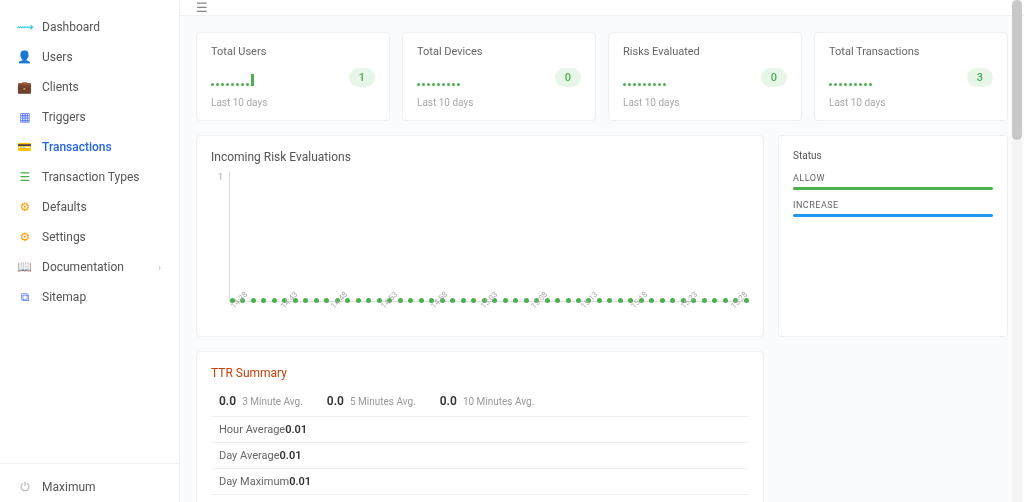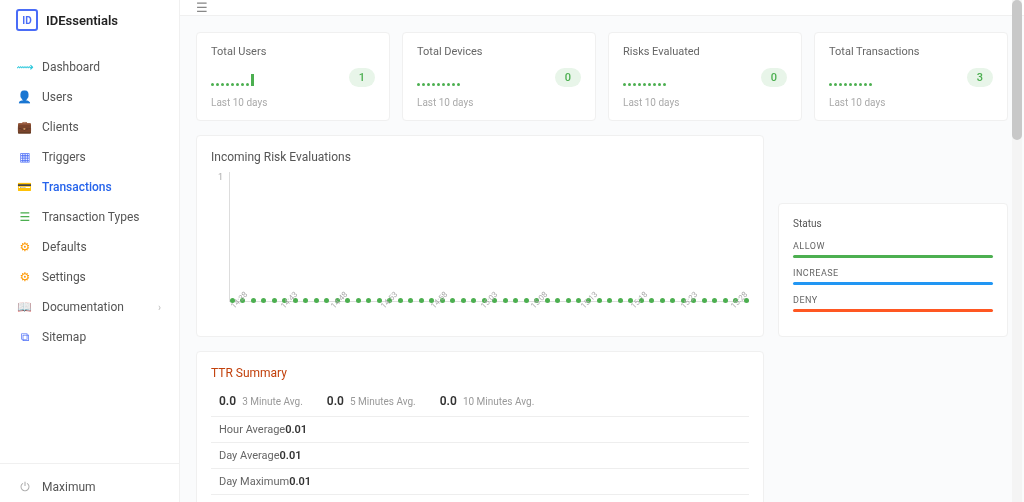--- a/index.html
+++ b/index.html
@@ -21,21 +21,21 @@
 .content { padding: 16px; display: flex; flex-direction: column; gap: 14px; }
 .stats { display: flex; gap: 12px; justify-content: flex-end; }
 .stat-card { flex: 1; background: #fff; border: 1px solid #f0f0f0; border-radius: 4px; padding: 12px 14px; position: relative; }
 .stat-title { font-size: 11px; color: #666; margin-bottom: 10px; }
 .stat-body { display: flex; align-items: center; justify-content: space-between; margin-bottom: 10px; }
 .spark { display: flex; align-items: flex-end; gap: 2px; height: 16px; }
 .spark-dot { width: 3px; height: 3px; background: #4caf50; border-radius: 50%; }
 .spark-bar { width: 3px; height: 12px; background: #4caf50; }
 .badge { background: #e8f5e9; color: #4caf50; border-radius: 12px; padding: 3px 10px; font-size: 11px; font-weight: 500; min-width: 24px; text-align: center; }
 .stat-foot { font-size: 10px; color: #aaa; }
-.row2 { display: flex; gap: 14px; align-items: flex-end; }
+.row2 { display: flex; gap: 14px; }
 .chart-card { flex: 1; background: #fff; border: 1px solid #f0f0f0; border-radius: 4px; padding: 14px; }
 .chart-title { font-size: 12px; color: #555; margin-bottom: 8px; }
 .chart-area { position: relative; height: 150px; padding-left: 18px; }
 .y-axis { position: absolute; left: 0; top: 0; bottom: 20px; width: 14px; font-size: 9px; color: #aaa; }
 .y-tick-top { position: absolute; top: 0; right: 2px; }
 .chart-plot { position: absolute; left: 18px; right: 0; top: 0; bottom: 20px; border-left: 1px solid #ddd; border-bottom: 1px solid #ddd; }
 .x-axis { position: absolute; left: 18px; right: 0; bottom: 0; height: 18px; }
 .x-ticks { display: flex; justify-content: space-between; font-size: 8px; color: #aaa; }
 .x-tick { transform: rotate(-45deg); transform-origin: top left; white-space: nowrap; }
 .data-line { position: absolute; left: 0; right: 0; bottom: 0; height: 2px; display: flex; justify-content: space-between; align-items: center; }
@@ -60,24 +60,20 @@
 .ttr-row-val { font-weight: 600; color: #333; }
 .scrollbar { position: absolute; right: 2px; top: 0; width: 10px; height: 502px; background: #f4f4f4; }
 .scrollthumb { position: absolute; top: 0; width: 10px; height: 140px; background: #c8c8c8; border-radius: 5px; }
 .chev { font-size: 10px; color: #bbb; }
 </style>
 </head>
 <body>
 
 <div class="app">
   <aside class="sidebar">
-    <div class="logo">
-      <div class="logo-mark">ID</div>
-      <div class="logo-text">IDEssentials</div>
-    </div>
     <nav class="nav" id="nav-list">
         <div class="nav-item">
           <span class="nav-icon" style="color: rgb(38, 198, 218);">⟿</span>
           <span>Dashboard</span>
         </div>
         <div class="nav-item">
           <span class="nav-icon" style="color: rgb(255, 152, 0);">👤</span>
           <span>Users</span>
         </div>
         <div class="nav-item">
@@ -285,24 +281,20 @@
           <div class="status-title">Status</div>
           <div id="status-items">
               <div class="status-item">
                 <div class="status-label">ALLOW</div>
                 <div class="status-bar bar-allow"></div>
               </div>
               <div class="status-item">
                 <div class="status-label">INCREASE</div>
                 <div class="status-bar bar-increase"></div>
               </div>
-              <div class="status-item">
-                <div class="status-label">DENY</div>
-                <div class="status-bar bar-deny"></div>
-              </div>
             </div>
         </div>
       </div>
 
       <div class="ttr-card">
         <div class="ttr-title">TTR Summary</div>
         <div class="ttr-avgs" id="ttr-avgs">
             <div class="ttr-avg">
               <span class="ttr-avg-val">0.0</span>
               <span class="ttr-avg-lbl">3 Minute Avg.</span>

